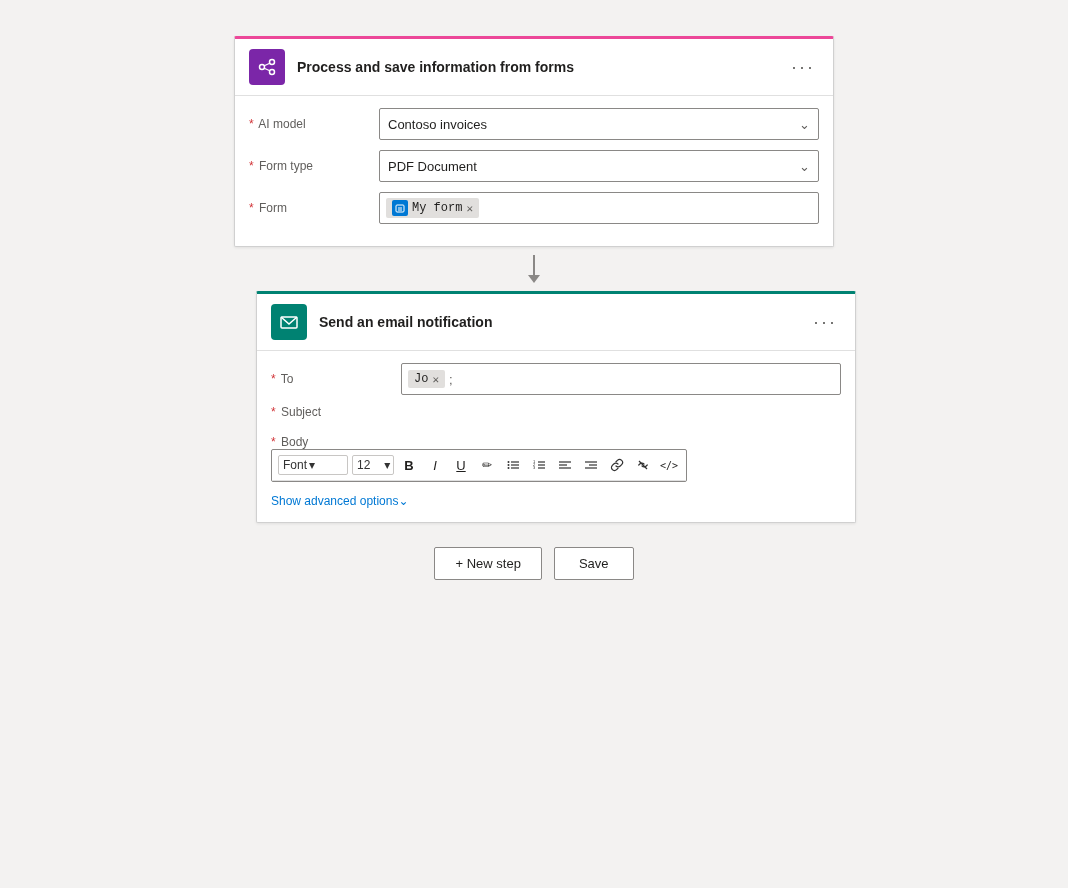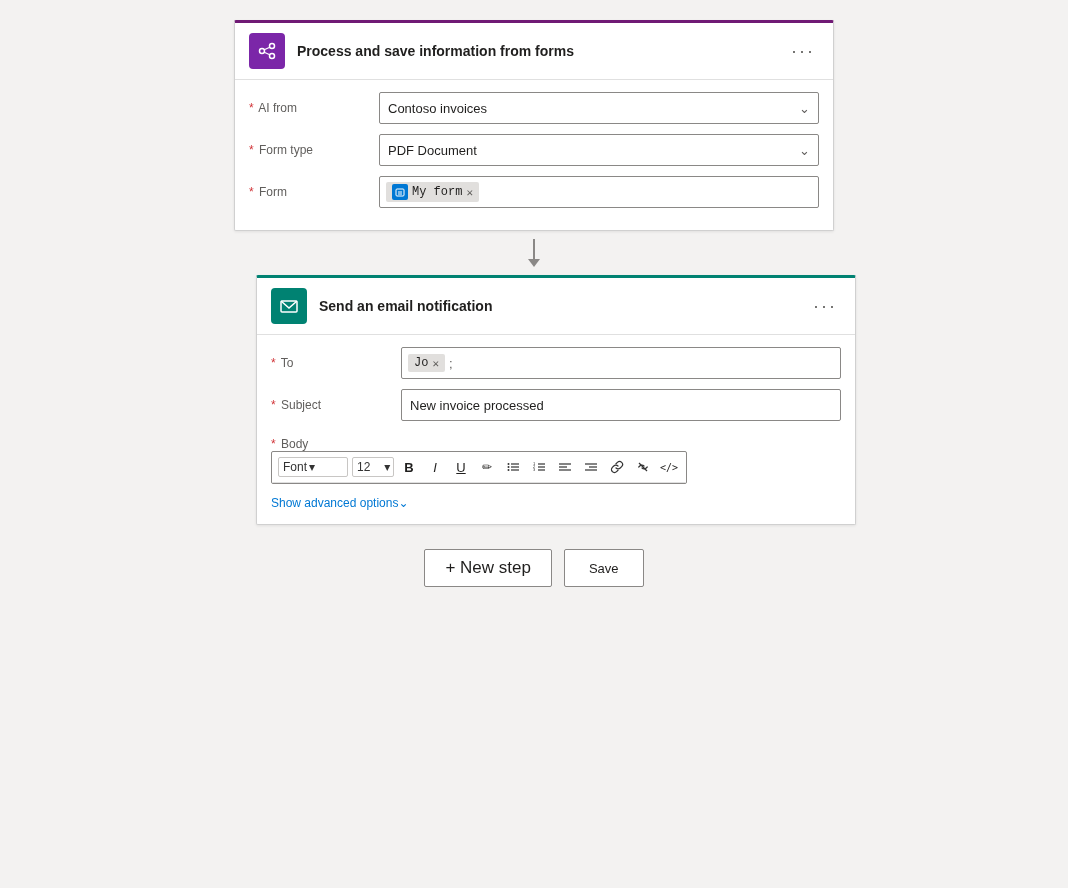--- a/index.html
+++ b/index.html
@@ -275,40 +275,41 @@
       gap: 12px;
       margin-top: 24px;
       justify-content: center;
     }
 
     .btn-new-step {
       padding: 8px 20px;
       border: 1px solid #8a8886;
       border-radius: 2px;
       background: #fff;
-      font-size: 17px;
+      font-size: 13px;
       color: #201f1e;
       cursor: pointer;
       display: flex;
       align-items: center;
       gap: 4px;
     }
 
     .btn-save {
       padding: 8px 24px;
       border: 1px solid #8a8886;
       border-radius: 2px;
       background: #fff;
       font-size: 13px;
       color: #201f1e;
       cursor: pointer;
     }
 
     .card-1 {
-      border-top: 3px solid #701a75;
+      border-top: 3px solid #ec4899;
+      margin-top: 16px;
     }
 
     .card-2 {
       border-top: 3px solid #008272;
       margin-left: 44px;
     }
   </style>
 </head>
 <body>
 
@@ -327,21 +328,21 @@
         </svg>
       </div>
       <span class="card-header-title">Process and save information from forms</span>
       <span class="card-header-menu">···</span>
     </div>
     <div class="card-body">
 
       <div class="field-row">
         <div class="field-label">
           <span class="required">*</span>
-          <span>AI from</span>
+          <span>AI model</span>
         </div>
         <div class="field-control">
           <div class="select-control">
             <span class="select-control-text">Contoso invoices</span>
             <span class="select-chevron">⌄</span>
           </div>
         </div>
       </div>
 
       <div class="field-row">
@@ -415,23 +416,20 @@
             <span style="color:#605e5c; font-size:13px;">;</span>
           </div>
         </div>
       </div>
 
       <div class="field-row">
         <div class="field-label">
           <span class="required">*</span>
           <span>Subject</span>
         </div>
-        <div class="field-control">
-          <input class="text-input" type="text" value="New invoice processed" style="">
-        </div>
       </div>
 
       <div class="field-row" style="align-items: flex-start; flex-direction: column;">
         <div class="field-label" style="margin-top:6px;">
           <span class="required">*</span>
           <span>Body</span>
         </div>
         <div class="field-control">
           <div class="body-editor">
             <div class="body-toolbar">

